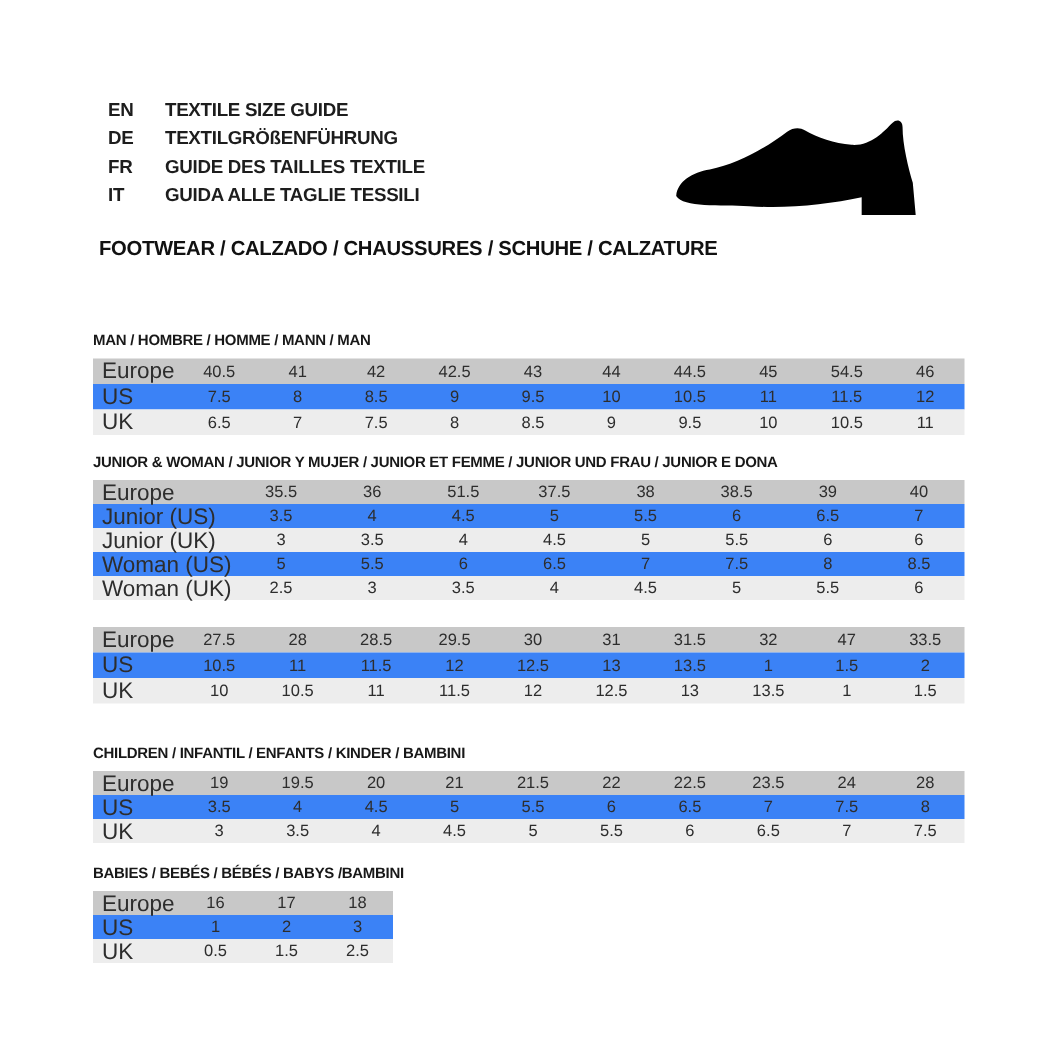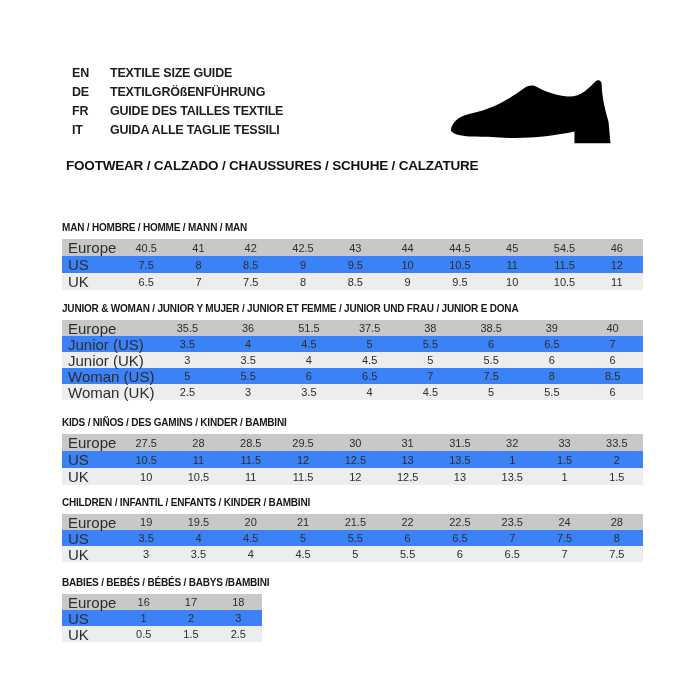--- a/index.html
+++ b/index.html
@@ -216,33 +216,32 @@
             <div class="size-cell">3.5</div>
             <div class="size-cell">4</div>
             <div class="size-cell">4.5</div>
             <div class="size-cell">5</div>
             <div class="size-cell">5.5</div>
             <div class="size-cell">6</div>
           </div>
         </div>
       </div>
       <div class="size-section sec-2">
-        <div class="size-table-title">KIDS / NIÑOS / DES GAMINS / KINDER / BAMBINI</div>
         <div class="size-table">
           <div class="size-row row-header">
             <div class="row-label">Europe</div>
             <div class="size-cell">27.5</div>
             <div class="size-cell">28</div>
             <div class="size-cell">28.5</div>
             <div class="size-cell">29.5</div>
             <div class="size-cell">30</div>
             <div class="size-cell">31</div>
             <div class="size-cell">31.5</div>
             <div class="size-cell">32</div>
-            <div class="size-cell">33</div>
+            <div class="size-cell">47</div>
             <div class="size-cell">33.5</div>
           </div>
           <div class="size-row row-even">
             <div class="row-label">US</div>
             <div class="size-cell">10.5</div>
             <div class="size-cell">11</div>
             <div class="size-cell">11.5</div>
             <div class="size-cell">12</div>
             <div class="size-cell">12.5</div>
             <div class="size-cell">13</div>

